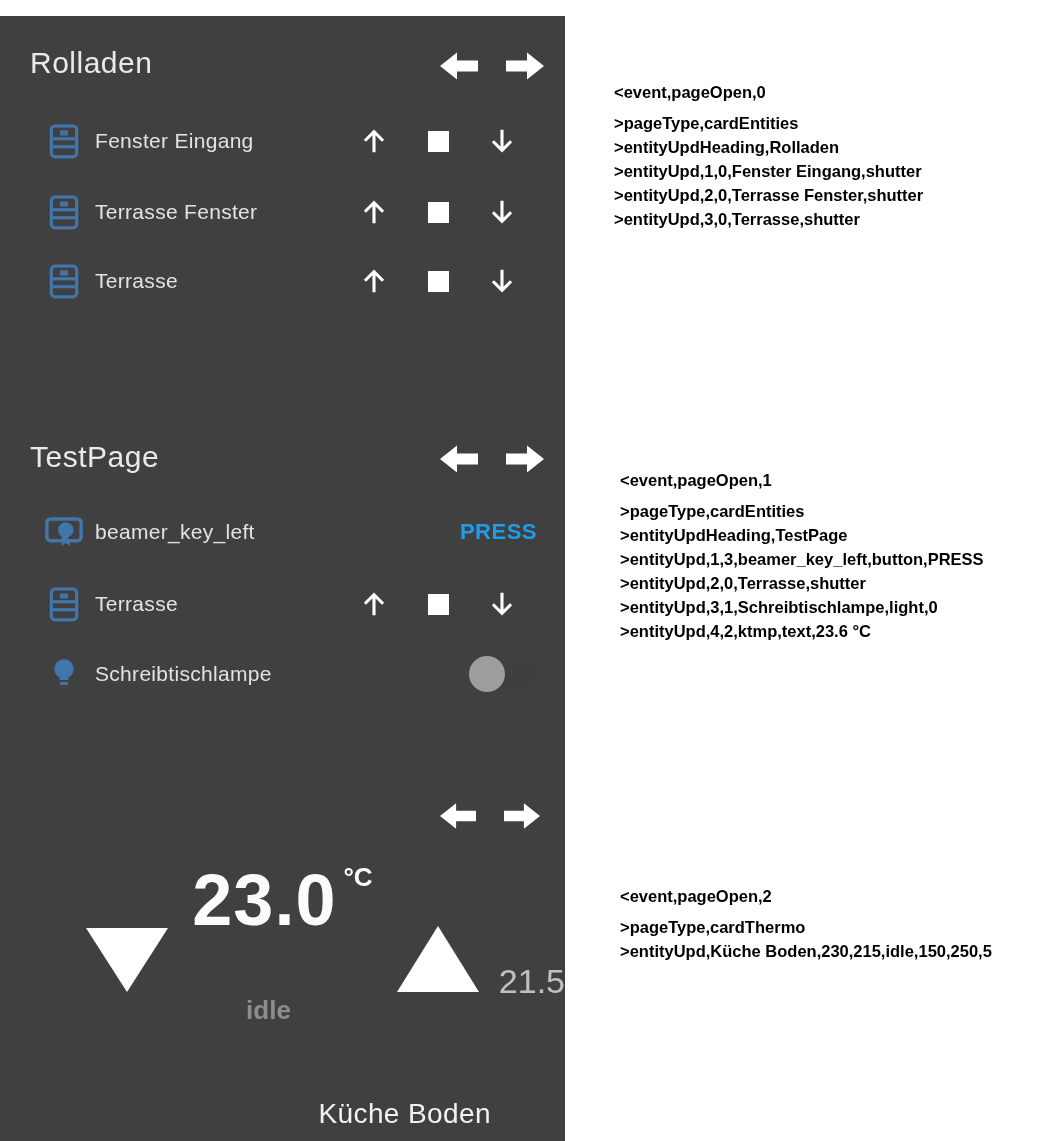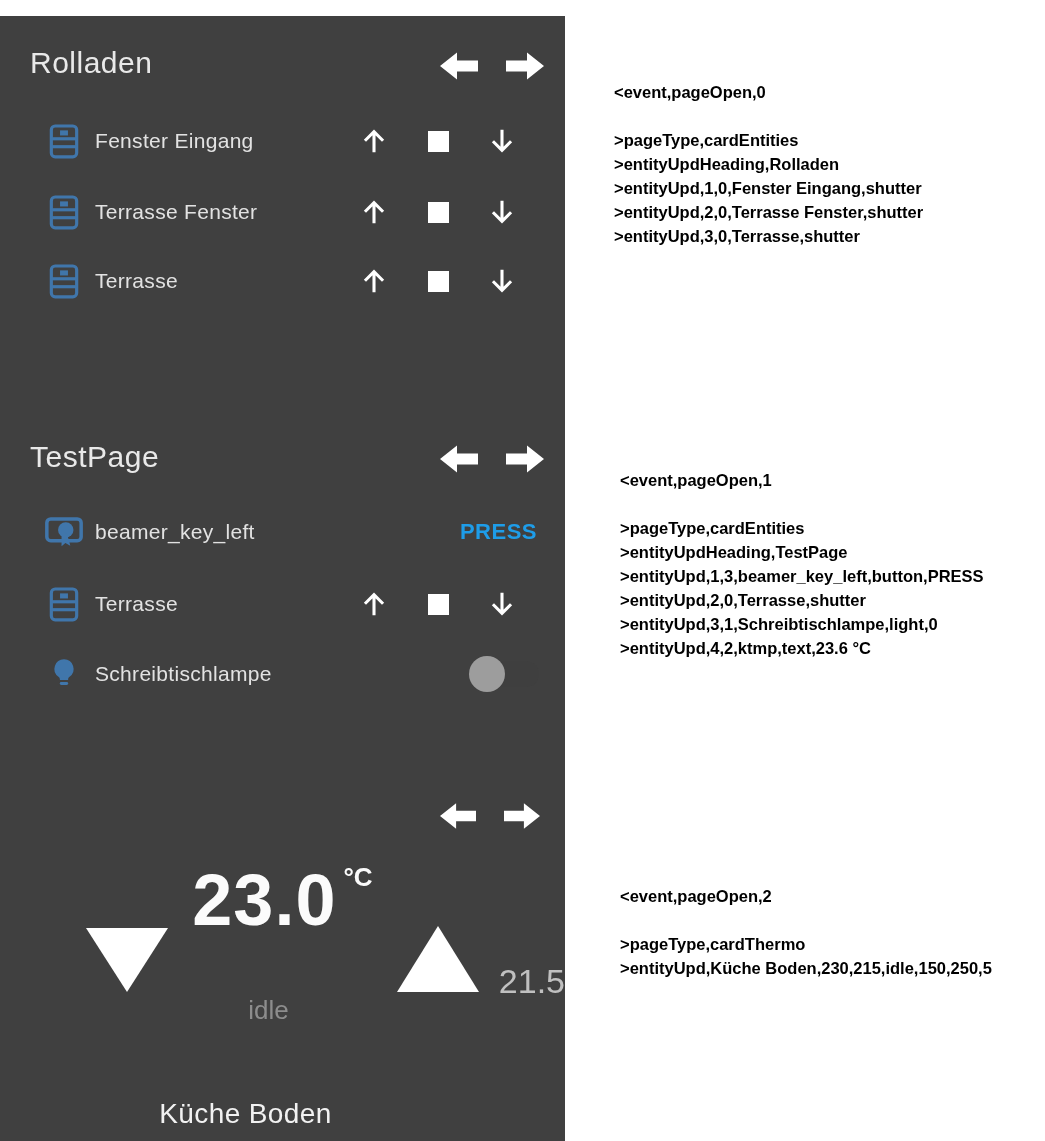--- a/index.html
+++ b/index.html
@@ -27,27 +27,27 @@
 
   .toggle { position:absolute; right:26px; top:50%; transform:translateY(-50%); width:70px; height:38px; cursor:pointer; }
   .toggle-track { position:absolute; left:12px; top:6px; width:58px; height:26px; border-radius:13px; background:#3f3f3f; }
   .toggle-knob { position:absolute; left:0; top:1px; width:36px; height:36px; border-radius:50%; background:#9d9d9d; }
 
   
   .big-temp { position:absolute; left:0; top:88px; width:565px; display:flex; justify-content:center; align-items:flex-start; }
   .temp-value { font-size:72px; font-weight:700; color:#fbfbfb; line-height:1; letter-spacing:1px; }
   .temp-unit { font-size:26px; font-weight:700; color:#fbfbfb; margin-left:7px; margin-top:-2px; }
   .setpoint { position:absolute; left:0; top:186px; width:565px; text-align:right; font-size:34px; color:#c0c0c0; }
-  .hvac-state { position:absolute; left:0; top:219px; width:537px; text-align:center; font-size:26px; color:#8d8d8d; }
+  .hvac-state { position:absolute; left:0; top:219px; width:537px; text-align:center; font-size:26px; color:#8d8d8d;font-weight:bold; }
   .tri-btn { position:absolute; background:transparent; border:none; padding:0; cursor:pointer; }
-  .thermo-name { position:absolute; left:0; top:322px; width:491px; text-align:center; font-size:28px; color:#f2f2f2; letter-spacing:0.4px; }
+  .thermo-name { position:absolute; left:0; top:322px; width:491px; text-align:right; font-size:28px; color:#f2f2f2; letter-spacing:0.4px; }
 
   
   .proto-block { position:absolute; color:#000; font-weight:700; font-size:16.5px; line-height:24px; white-space:nowrap; }
-  .proto-lines { margin-top:24px; }
+  .proto-lines { margin-top:7px; }
 </style>
 </head>
 <body>
 
 <div class="canvas">
 
   <div class="device-panel">
 
     <section class="card" style="top:0; height:390px;">
       <h1 class="card-title" style="top:30px;">Rolladen</h1>

